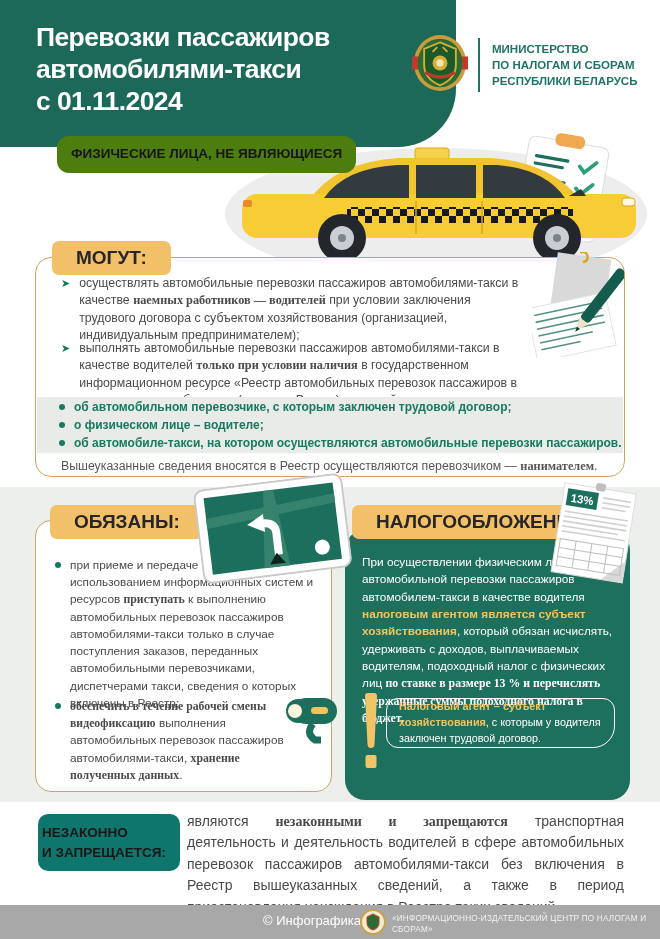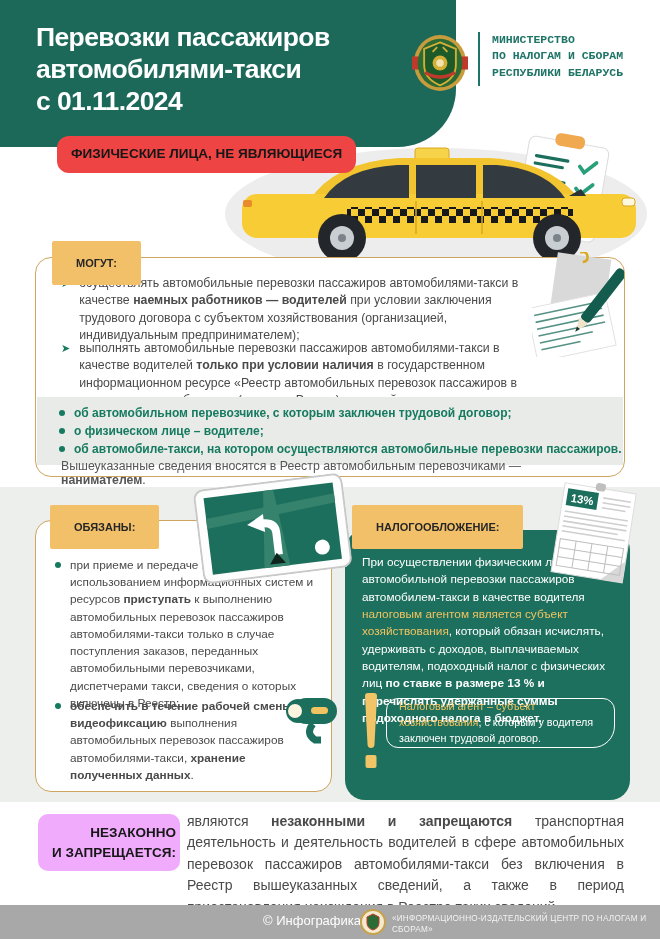--- a/index.html
+++ b/index.html
@@ -4,45 +4,45 @@
 <style>
   * { margin:0; padding:0; box-sizing:border-box; }
   body { background:#fff; font-family:"Liberation Sans", sans-serif; }
   .page { position:relative; width:660px; height:939px; background:#ffffff; overflow:hidden; }
 
   
   .header-panel { position:absolute; left:0; top:0; width:456px; height:147px;
     background:#1c695a; border-radius:0 0 58px 0; }
   .title { position:absolute; left:36px; top:22px; color:#fff; font-size:26.5px;
     font-weight:700; line-height:1.2; letter-spacing:-0.6px; }
-  .ministry { position:absolute; left:412px; top:32px; display:flex; align-items:flex-start;font-family:Liberation Mono, monospace; }
+  .ministry { position:absolute; left:412px; top:32px; display:flex; align-items:center; }
   .ministry .divider { width:2px; height:54px; background:#1e7466; margin:0 12px 0 10px; }
   .ministry-text { color:#1e7466; font-weight:700; font-size:11.5px; line-height:1.42; }
 
   
   .blob { position:absolute; left:225px; top:148px; width:422px; height:132px;
     background:#ededed; border-radius:50%; }
   .clipboard { position:absolute; left:514px; top:133px; transform:rotate(10deg); }
   .taxi { position:absolute; left:238px; top:146px; }
 
-  .audience-badge { position:absolute; left:57px; top:136px; background:#ef4444;
+  .audience-badge { position:absolute; left:57px; top:136px; background:#4d7c0f;
     border-radius:12px; padding:9px 14px; font-weight:700; font-size:13.5px;
     line-height:1.4; color:#171717; z-index:5; }
 
   
-  .badge { position:absolute; background:#f3c06a; border-radius:2px; font-weight:700;
-    color:#262626; font-size:11px; padding:16px 24px; z-index:6; }
+  .badge { position:absolute; background:#f3c06a; border-radius:7px; font-weight:700;
+    color:#262626; font-size:19px; padding:6px 24px; z-index:6; }
 
   
   .may-box { position:absolute; left:35px; top:257px; width:590px; height:220px;
     background:#fff; border:1.5px solid #cfa45f; border-radius:16px; z-index:1; }
   .may-item { position:absolute; left:25px; width:462px; display:flex; gap:9px;
     font-size:12.3px; line-height:1.42; color:#4a4a4a; }
   .arrow-marker { color:#157a5f; font-size:11px; line-height:1.6; flex:0 0 auto; }
-  .gray-band { position:absolute; left:1px; right:1px; top:139px; height:68px;
+  .gray-band { position:absolute; left:1px; right:1px; top:139px; height:56px;
     background:#e9ebe9; display:flex; flex-direction:column; justify-content:center;
     gap:4px; padding-left:22px; }
   .reg-item { display:flex; align-items:center; gap:9px; font-size:12px; font-weight:700;
     color:#157a5f; }
   .dot { width:6px; height:6px; border-radius:50%; background:#157a5f; flex:0 0 auto; }
   .may-note { position:absolute; left:25px; top:201px; width:540px; font-size:12.3px;
     color:#555; }
   .docpen { position:absolute; left:532px; top:252px; z-index:3; }
 
   
@@ -60,35 +60,35 @@
     background:#1d705d; border-radius:20px; color:#fff; }
   .tax-body { position:absolute; left:17px; top:24px; width:253px; font-size:11.8px;
     line-height:1.47; }
   .doc13 { position:absolute; left:546px; top:-5px; transform:rotate(9deg); z-index:7; }
   .excl { position:absolute; left:15px; top:162px; }
   .callout-box { position:absolute; left:41px; top:168px; width:229px;
     border:1.2px solid #ffffff; border-radius:12px 12px 22px 12px; padding:0 12px;
     font-size:10.8px; line-height:1.48; }
 
   
-  .illegal-badge { position:absolute; left:38px; top:814px; width:142px; background:#f0abfc;
-    border-radius:10px; padding:9px 4px; text-align:right; font-weight:700;
+  .illegal-badge { position:absolute; left:38px; top:814px; width:142px; background:#0f766e;
+    border-radius:10px; padding:9px 4px; text-align:left; font-weight:700;
     font-size:13.5px; line-height:1.45; color:#171717; }
   .illegal-text { position:absolute; left:187px; top:811px; width:437px; font-size:14px;
     line-height:1.53; text-align:justify; color:#4a4a4a; }
 
   
   .footer { position:absolute; left:0; top:905px; width:660px; height:42px; background:#a8a8a8; }
   .footer-copy { position:absolute; left:263px; top:8px; color:#fff; font-size:13px; }
   .footer-emblem { position:absolute; left:360px; top:4px; }
   .footer-org { position:absolute; left:392px; top:8px; color:#f2f2f2; font-size:8.2px;
     line-height:1.4; letter-spacing:0.2px; }
 
-  .b { font-weight:700; }
-  .y { color:#f2c361; font-weight:400; }
+  .b { font-weight:700;font-family:Liberation Serif, serif; }
+  .y { color:#f2c361; font-weight:700; }
 </style>
 </head>
 <body>
 
 <div class="page">
 
   <div class="header-panel">
     <div class="title">
       <div>Перевозки пассажиров</div>
       <div>автомобилями-такси</div>
@@ -191,21 +191,21 @@
       </div>
       <div class="reg-item">
         <span class="dot"></span>
         <span>о физическом лице – водителе;</span>
       </div>
       <div class="reg-item">
         <span class="dot"></span>
         <span>об автомобиле-такси, на котором осуществляются автомобильные перевозки пассажиров.</span>
       </div>
     </div>
-    <div class="may-note"><span>Вышеуказанные сведения вносятся в Реестр автомобильным перевозчиками — </span><span class="b">нанимателем</span><span>.</span></div>
+    <div class="may-note"><span>Вышеуказанные сведения вносятся в Реестр осуществляются перевозчиком — </span><span class="b">нанимателем</span><span>.</span></div>
   </div>
 
   <span class="docpen">
     <svg width="92" height="105" viewBox="0 0 92 105">
       <g transform="rotate(8 50 30)">
         <rect x="22" y="4" width="54" height="60" fill="#d9d9d9"></rect>
         <path d="M44 1 q6 -3 8 3 q1 5 -4 6" stroke="#d9a81f" stroke-width="2.5" fill="none"></path>
       </g>
       <g transform="rotate(-12 40 78)">
         <rect x="0" y="48" width="80" height="54" fill="#ffffff" stroke="#e2e2e2"></rect>

